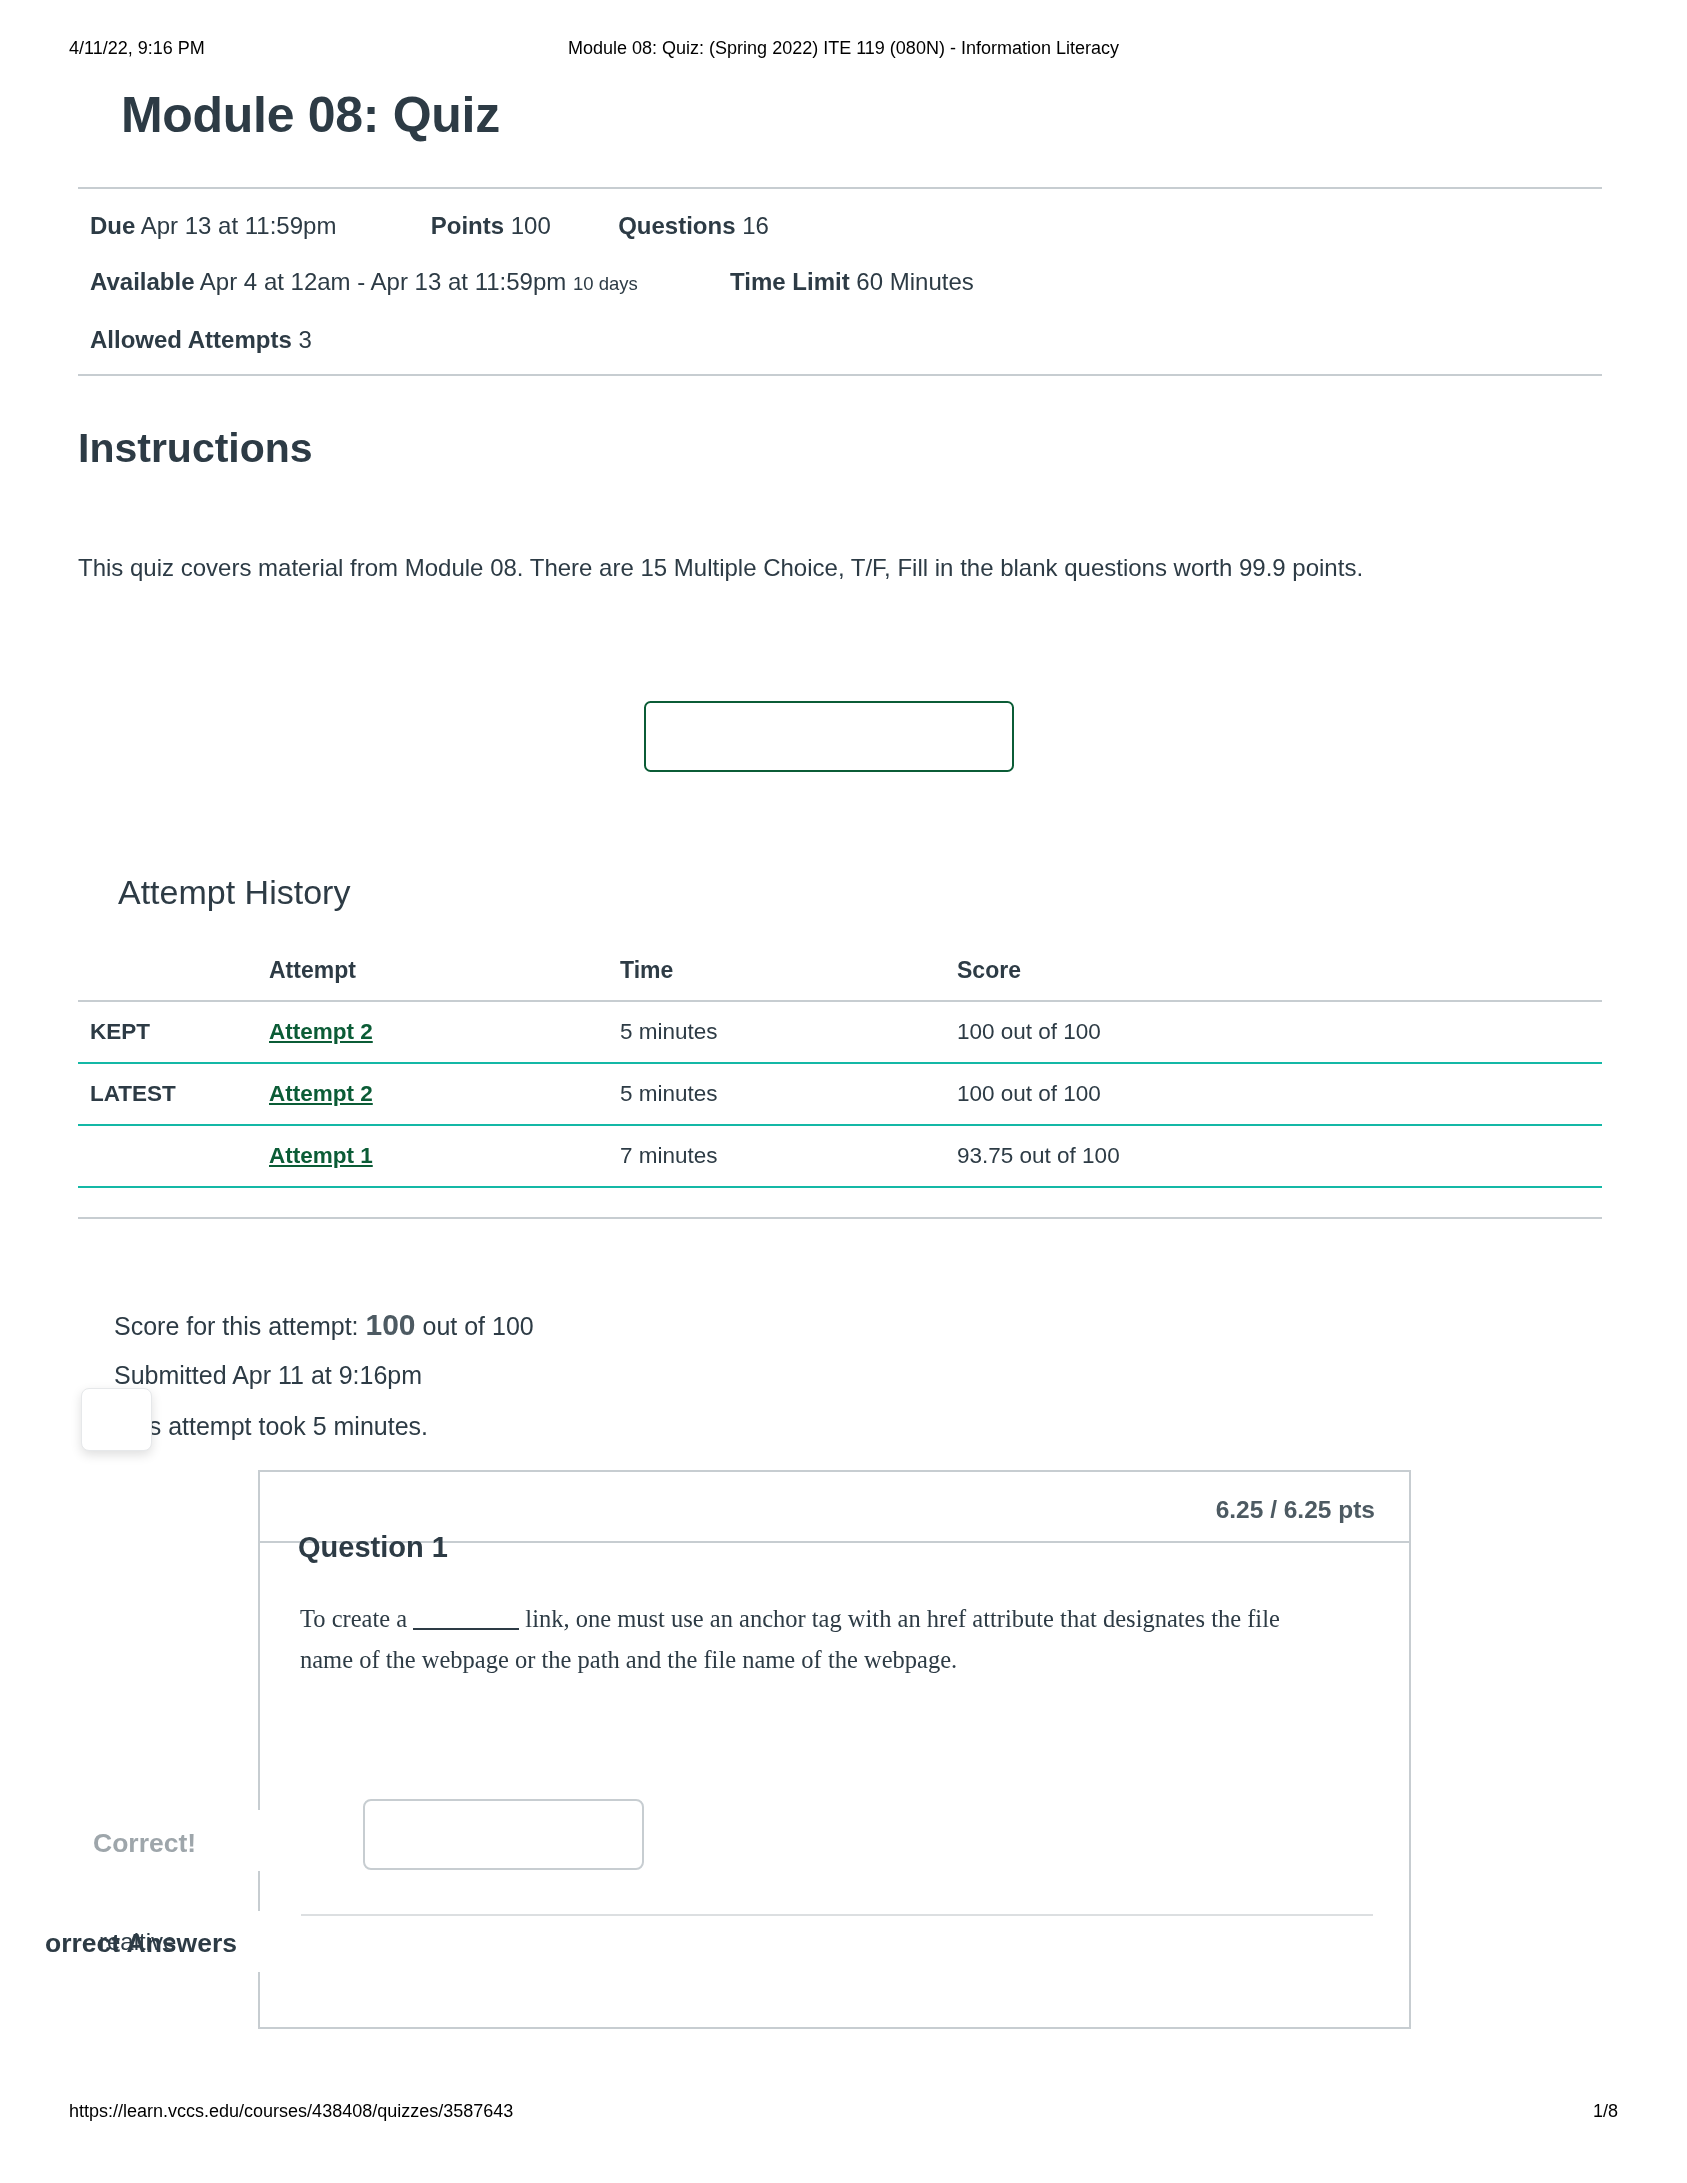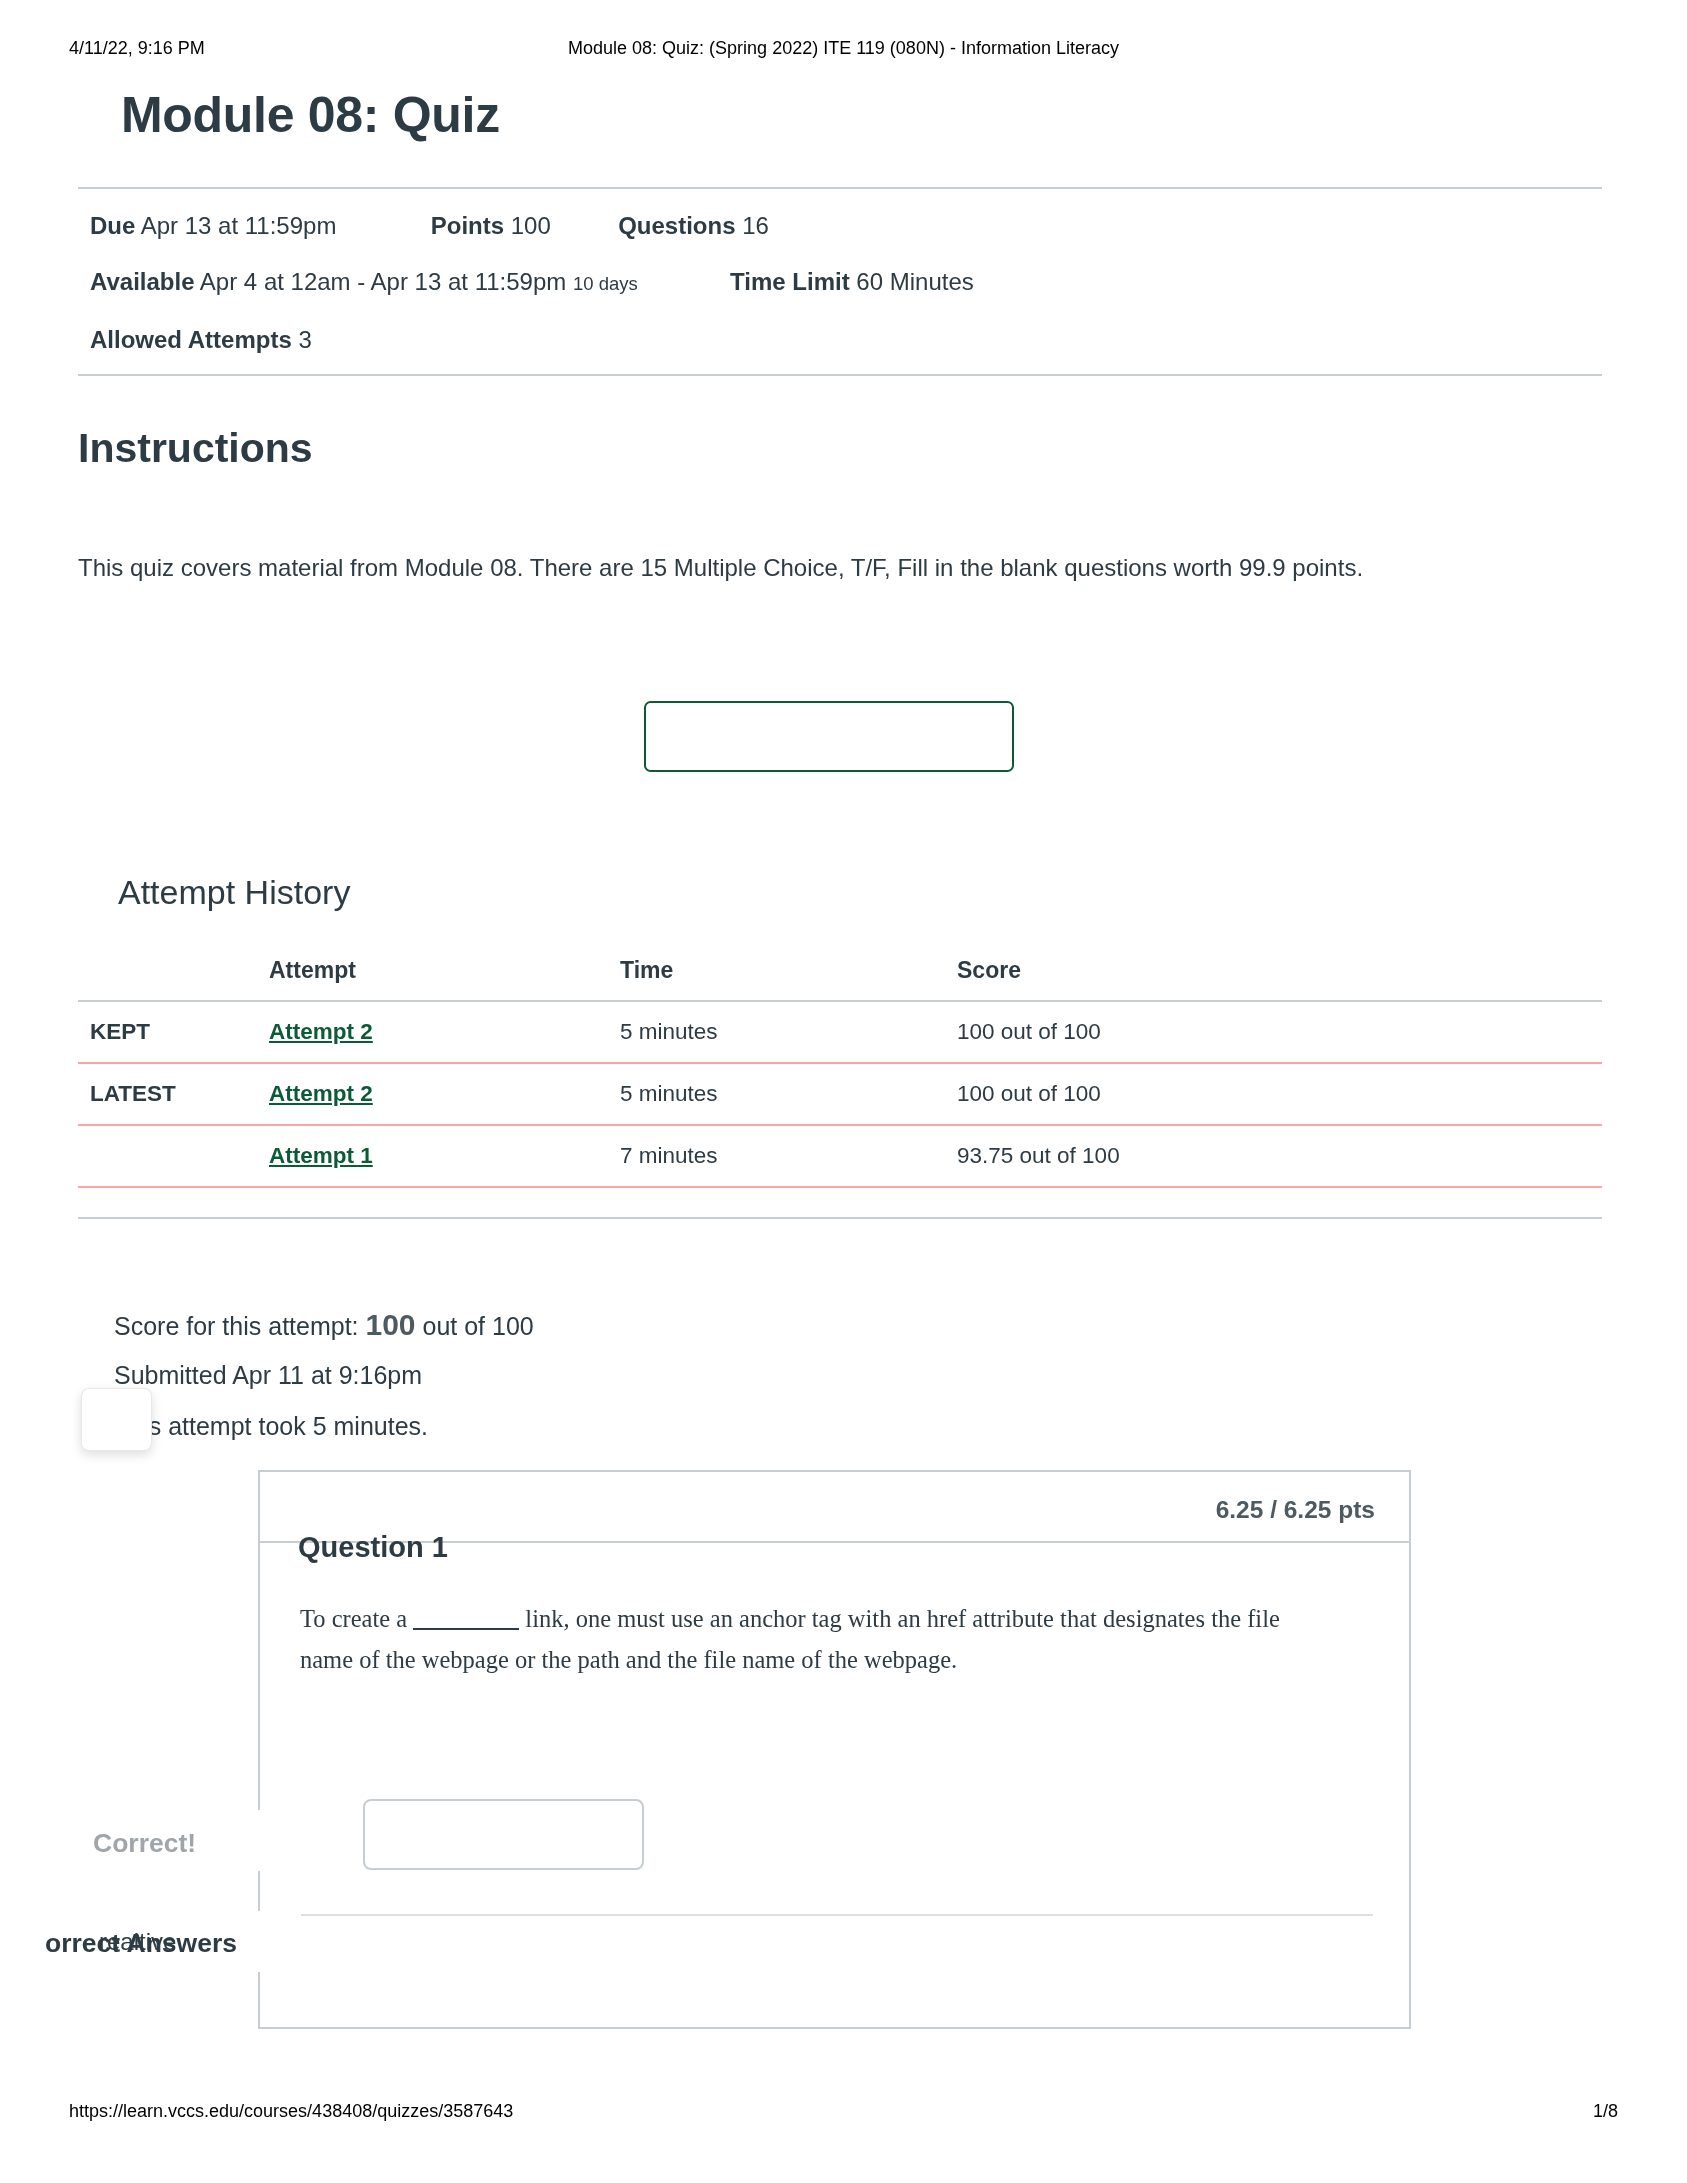--- a/index.html
+++ b/index.html
@@ -171,21 +171,21 @@
     text-align: left;
     font-weight: bold;
     padding: 4px 0 16px 0;
     border-bottom: 2.6px solid #c7cdd1;
     font-size: 23px;
     margin-top: 10px;
   }
   .att-table td {
     text-align: left;
     padding: 17px 0 17px 0;
-    border-bottom: 2px solid #fca5a5;
+    border-bottom: 2px solid #14b8a6;
     vertical-align: middle;
   }
   .att-table tr.last-spacer td {
     padding: 14.6px 0 14.6px 0;
     border-bottom: 2.6px solid #c7cdd1;
   }
   .col-state  { width: 179px; padding-left: 12px !important; font-weight: bold; }
   .col-attempt{ width: 351px; }
   .col-time   { width: 337px; }
   .col-score  { width: auto; }

